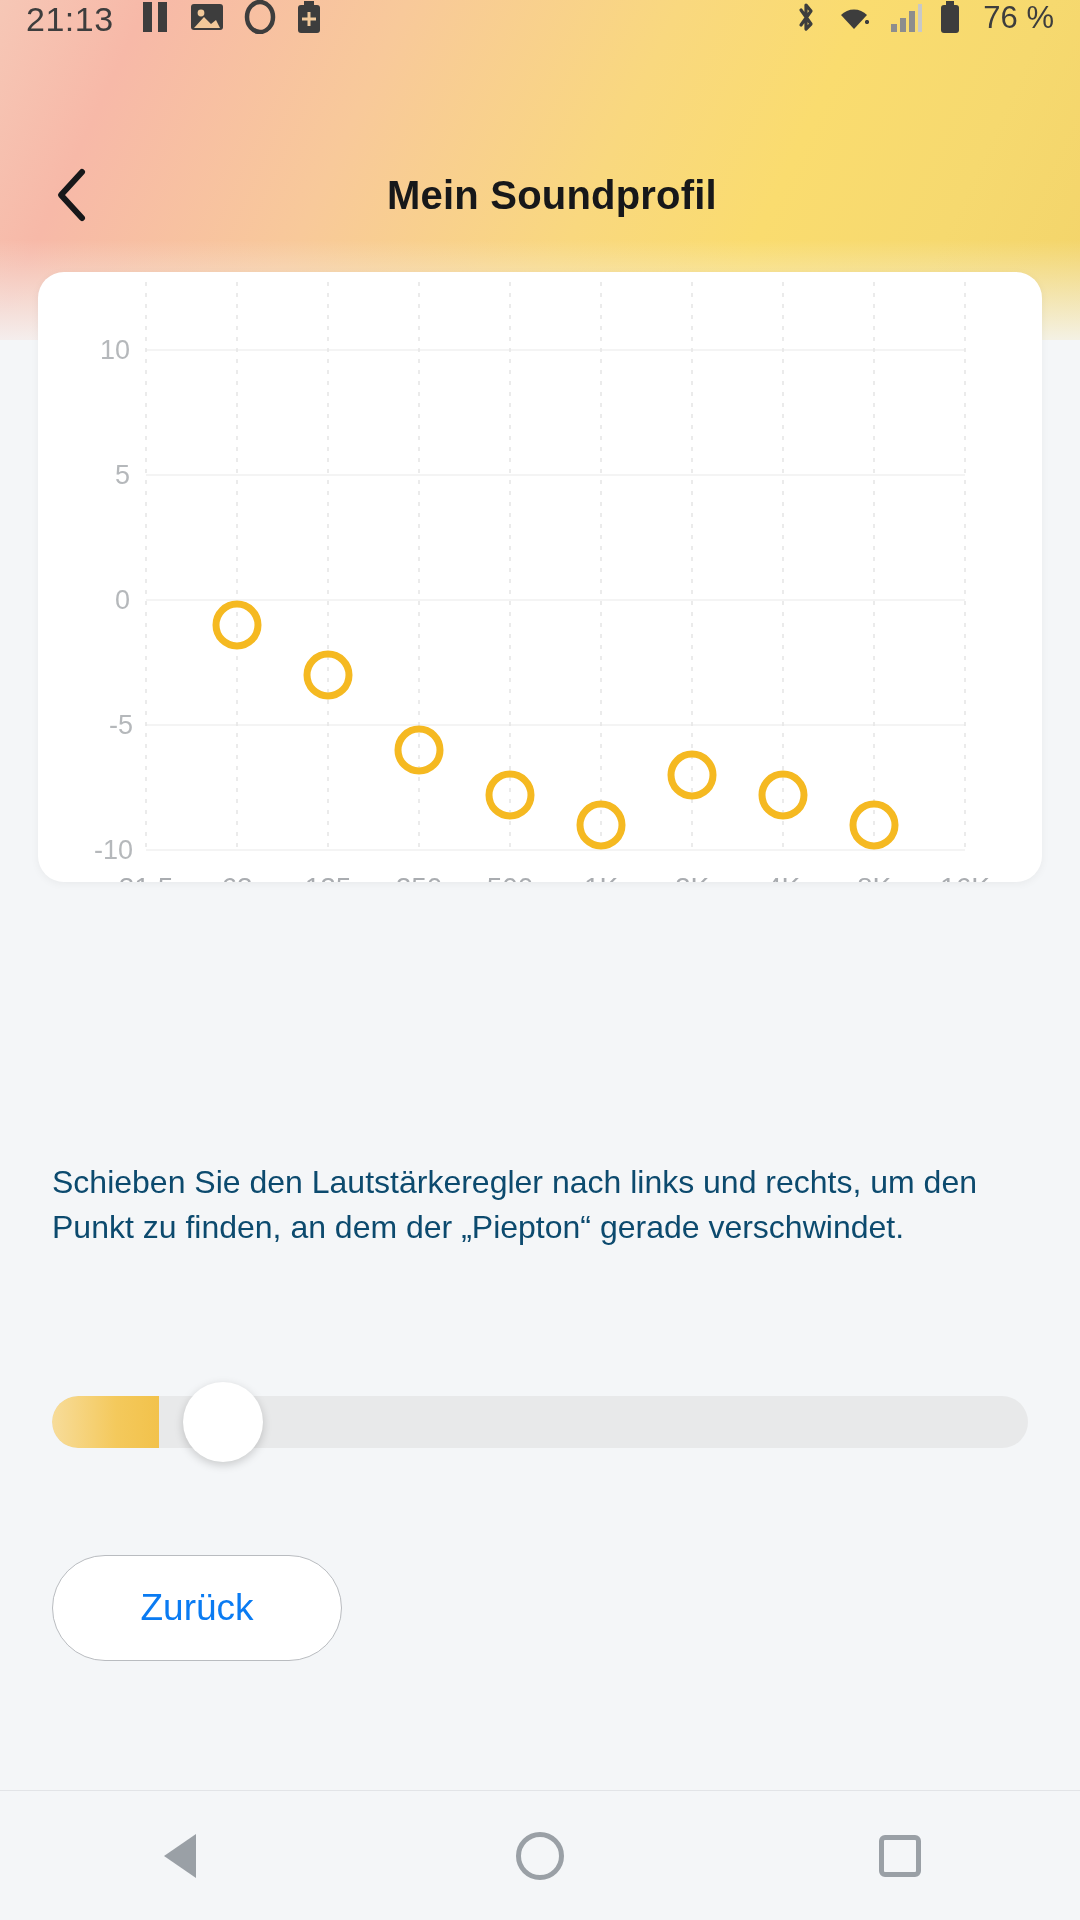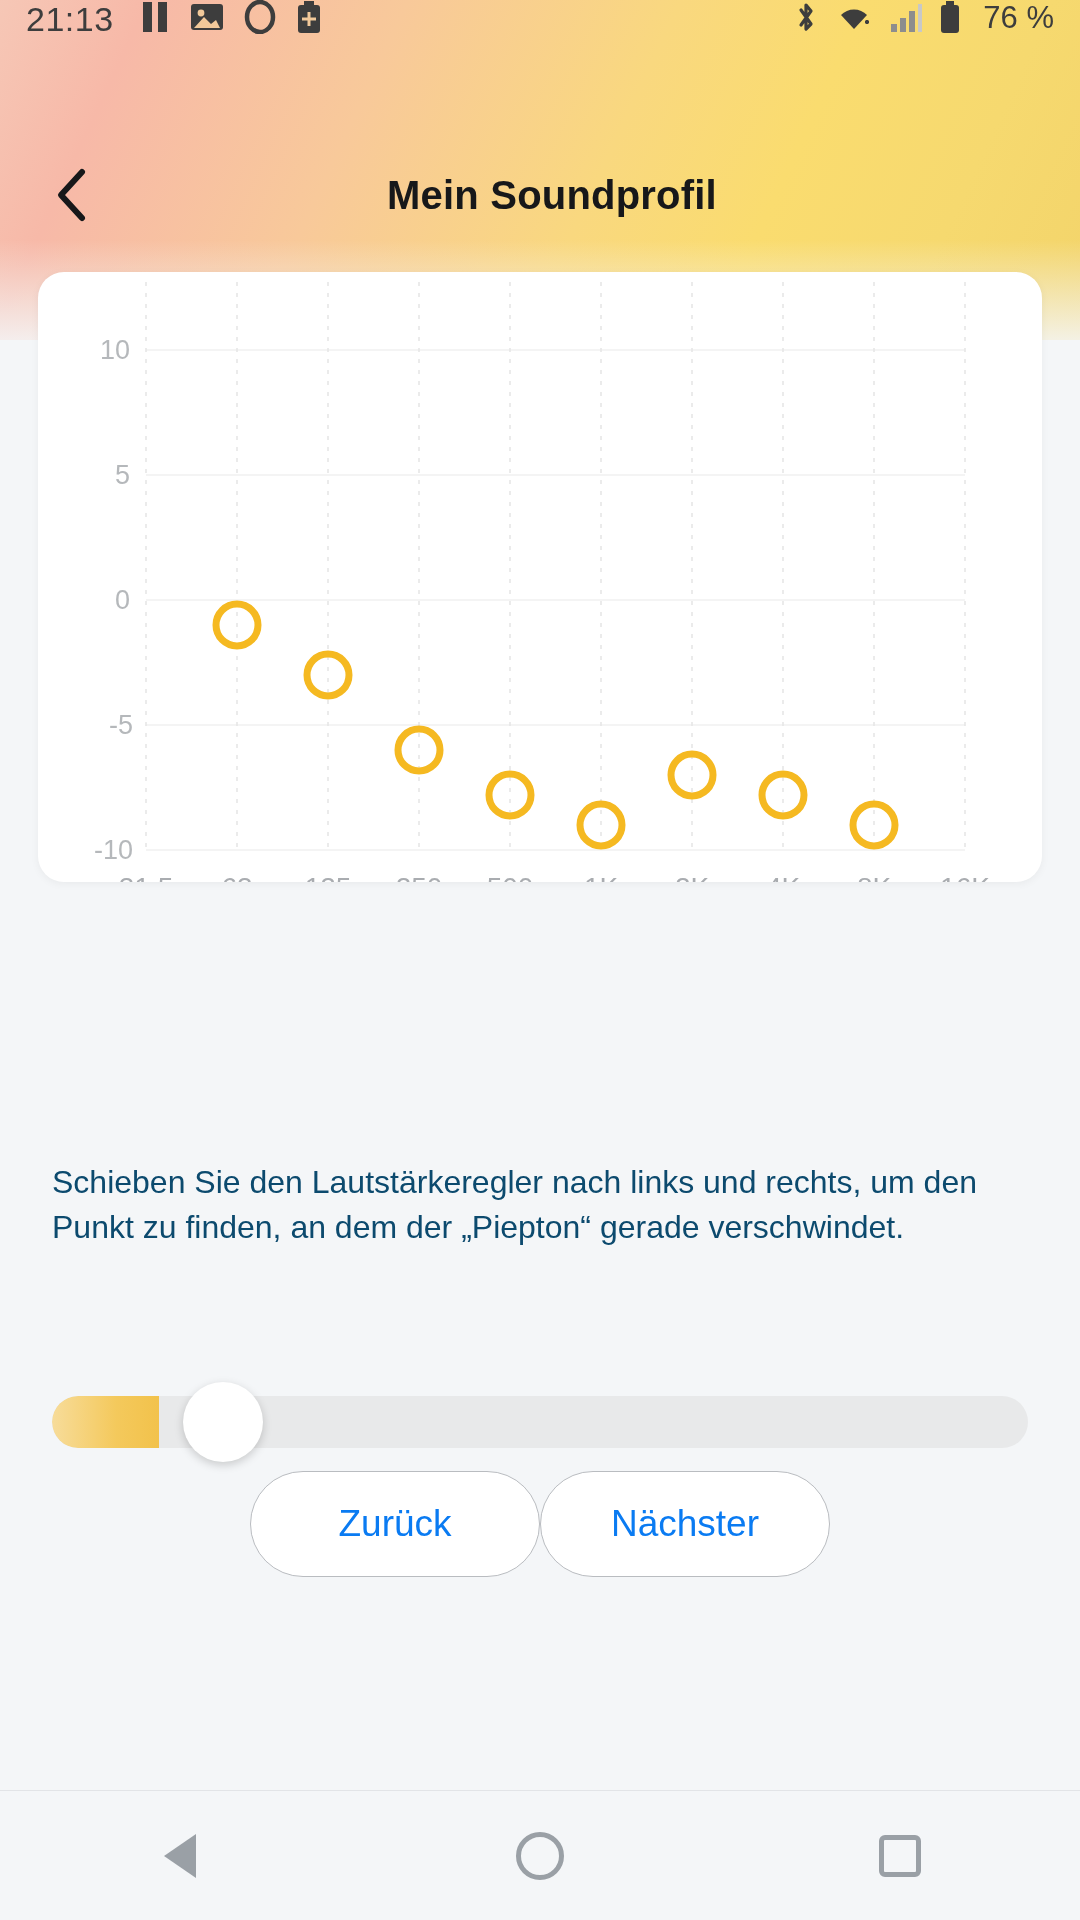--- a/index.html
+++ b/index.html
@@ -152,24 +152,24 @@
     width: 80px; height: 80px;
     border-radius: 50%;
     background: #ffffff;
     box-shadow: 0 3px 10px rgba(0,0,0,0.18);
     cursor: pointer;
   }
 
   
   .btn-row {
     position: absolute;
-    left: 0; top: 1471px;
+    left: 0; top: 1555px;
     width: 1080px;
     display: flex;
-    justify-content: center;
+    justify-content: flex-start;
     padding: 0 52px;
   }
   .pill-btn {
     width: 290px; height: 106px;
     border-radius: 53px;
     border: 1.6px solid #b9bcc0;
     background: #ffffff;
     color: #0a7bf2;
     font-size: 37px;
     display: flex;
@@ -339,21 +339,20 @@
 
   <div class="slider-wrap">
     <div class="slider-track">
       <div class="slider-fill" style="width: 11%;"></div>
     </div>
     <div class="slider-thumb" style="left: 131.36px;"></div>
   </div>
 
   <div class="btn-row">
     <div class="pill-btn">Zurück</div>
-    <div class="pill-btn">Nächster</div>
   </div>
 
   <div class="navbar">
     <div class="nav-item">
       <span class="nav-back"></span>
     </div>
     <div class="nav-item">
       <span class="nav-home"></span>
     </div>
     <div class="nav-item">

